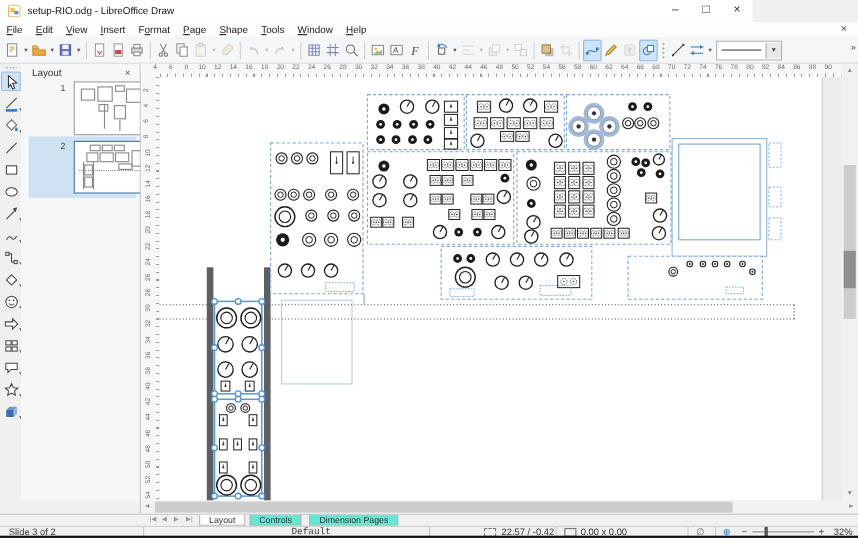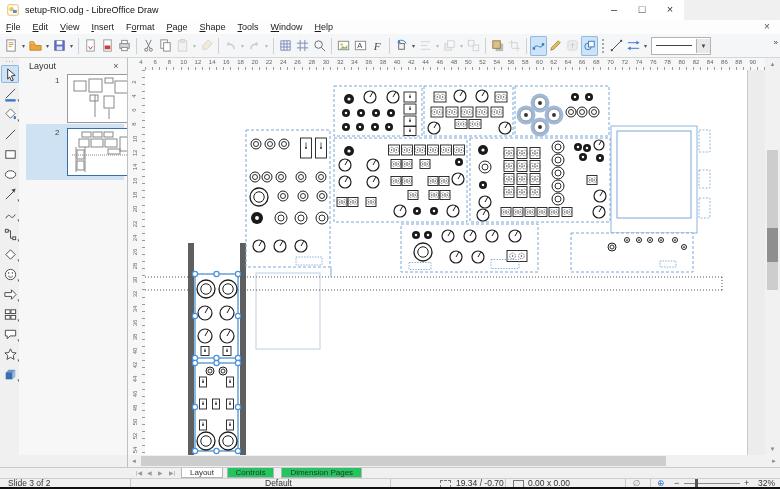--- a/index.html
+++ b/index.html
@@ -58,21 +58,21 @@
   #vscroll{position:absolute;left:765px;top:58px;width:15px;height:397px;background:#f1f1f1;}
   #vscroll .arr{position:absolute;left:0;width:15px;height:12px;text-align:center;font-size:6px;color:#8a8a8a;line-height:12px;}
   #vthumb{position:absolute;left:2px;top:92px;width:11px;height:140px;background:#cdcdcd;}
   #vthumb-dark{position:absolute;left:2px;top:170px;width:11px;height:34px;background:#8f8f8f;}
   #hscroll{position:absolute;left:128px;top:455px;width:652px;height:12px;background:#f1f1f1;}
   #hscroll .arr{position:absolute;top:0;height:12px;width:12px;text-align:center;font-size:6px;color:#8a8a8a;line-height:12px;}
   #hthumb{position:absolute;left:13px;top:1px;width:525px;height:10px;background:#cdcdcd;}
   
   #tabbar{position:absolute;left:0;top:467px;width:780px;height:11px;background:#f0f0f0;border-top:1px solid #c9c9c9;}
   .tabnav{position:absolute;top:1px;font-size:6px;color:#9a9a9a;}
-  .ltab{position:absolute;top:0;height:10px;line-height:10px;padding:0 8px;font-size:8px;color:#333;background:#22c55e;border:1px solid #b5b5b5;border-top:none;box-sizing:border-box;}
+  .ltab{position:absolute;top:0;height:10px;line-height:10px;padding:0 8px;font-size:8px;color:#333;background:#5eead4;border:1px solid #b5b5b5;border-top:none;box-sizing:border-box;}
   .ltab.active{background:#ffffff;font-weight:normal;}
   
   #statusbar{position:absolute;left:0;top:478px;width:780px;height:9px;background:#f0f0f0;border-top:1px solid #cfcfcf;font-size:8.5px;color:#333;}
   .sb-sep{position:absolute;top:0px;width:1px;height:9px;background:#c8c8c8;}
   .sb-text{position:absolute;top:0px;line-height:9px;}
   #pos-icon{position:absolute;width:9px;height:6px;border:1px dashed #777;top:1px;}
   #size-icon{position:absolute;width:9px;height:6px;border:1px solid #777;top:1px;}
   #zoom-slider-track{position:absolute;top:4px;width:56px;height:1px;background:#8a8a8a;}
   #zoom-handle{position:absolute;top:0px;width:3px;height:9px;background:#555;}
   .zs{position:absolute;top:0;line-height:9px;font-size:9px;color:#444;}
@@ -1178,24 +1178,24 @@
       <span class="tabnav" style="left: 158px;">▶</span>
       <span class="tabnav" style="left: 169px;">▶|</span>
       <span class="ltab active" style="left: 181px;">Layout</span>
       <span class="ltab" style="left: 226.6px;">Controls</span>
       <span class="ltab" style="left: 281.4px;">Dimension Pages</span>
     </div>
 
   <div id="statusbar">
     <span class="sb-text" style="left:8px;">Slide 3 of 2</span>
     <span class="sb-sep" style="left:130px;"></span>
-    <span class="sb-text" style="left:265px;">Default</span>
+    <span class="sb-text" style="left:265px;font-family:Liberation Mono, monospace;">Default</span>
     <span class="sb-sep" style="left:390px;"></span>
     <span id="pos-icon" style="left:440px;"></span>
-    <span class="sb-text" style="left:456px;">19.34 / -0.70</span>
+    <span class="sb-text" style="left:456px;">22.57 / -0.42</span>
     <span class="sb-sep" style="left:505px;"></span>
     <span id="size-icon" style="left:513px;"></span>
     <span class="sb-text" style="left:528px;">0.00 x 0.00</span>
     <span class="sb-sep" style="left:625px;"></span>
     <span class="sb-text" style="left:633px;color:#777;">∅</span>
     <span class="sb-sep" style="left:650px;"></span>
     <span class="sb-text" style="left:657px;color:#2a6bd0;">⊕</span>
     <span class="zs" style="left:674px;">−</span>
     <div id="zoom-slider-track" style="left:684px;"></div>
     <div id="zoom-handle" style="left:695px;"></div>

